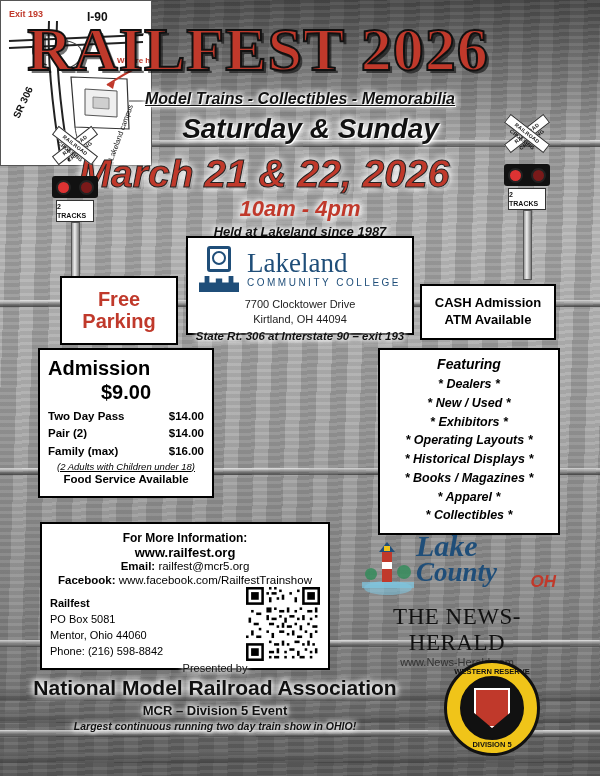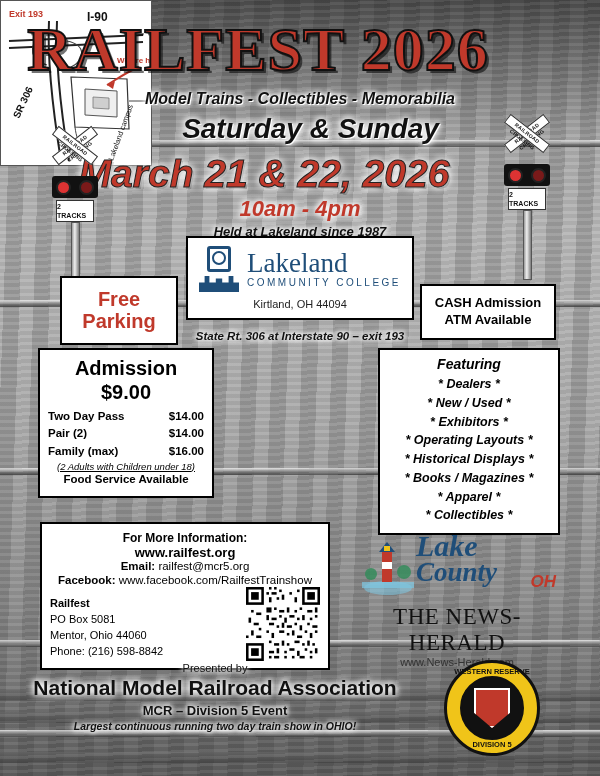--- a/index.html
+++ b/index.html
@@ -52,20 +52,21 @@
     letter-spacing:1px;
     color:#c0392b;
     -webkit-text-stroke:2px #111;
     text-shadow:3px 3px 0 rgba(0,0,0,.55);
     line-height:1;
   }
   #subtitle {
     position:absolute; top:90px; left:0; width:600px; text-align:center;
     font-size:16px; font-weight:bold; font-style:italic; color:#111;
     text-shadow:0 0 5px #fff, 0 0 5px #fff, 0 0 9px #fff, 1px 1px 0 #fff;
+    text-decoration:underline;
   }
   #weekend {
     position:absolute; top:113px; left:0; width:600px; text-align:center;
     font-size:28px; font-weight:bold; font-style:italic; color:#111;
     text-shadow:0 0 6px #fff,0 0 6px #fff,0 0 12px #fff,1px 1px 0 #fff;
     padding-left:21px;
   }
   #dates {
     position:absolute; top:152px; left:0; width:528px; text-align:center;
     font-size:39px; font-weight:bold; font-style:italic; color:#c0392b;
@@ -139,21 +140,21 @@
     text-shadow:0 0 5px #fff,0 0 5px #fff,0 0 8px #fff;
   }
   
   #parking { left:60px; top:276px; width:118px; padding:10px 4px; }
   #parking .t { color:#c0392b; font-size:20px; font-weight:bold; line-height:1.12; }
   
   #cash { left:420px; top:284px; width:136px; padding:9px 4px; }
   #cash .t { font-size:13px; font-weight:bold; line-height:1.3; }
   
   #admission { left:38px; top:348px; width:176px; padding:7px 8px 9px; text-align:left; }
-  #admission h2 { margin:0; text-align:center; font-size:20px; font-weight:bold; }
+  #admission h2 { margin:0; font-size:20px; font-weight:bold; }
   #admission .price { text-align:center; font-size:20px; font-weight:bold; margin:1px 0 4px; }
   .arow { display:flex; justify-content:space-between; font-size:11.5px; font-weight:bold; line-height:1.5; }
   .anote { font-size:9.5px; font-style:italic; text-align:center; margin-top:1px;text-decoration:underline; }
   .afood { text-align:center; font-size:11.5px; font-weight:bold; margin-top:0; line-height:1.35; }
   
   #map { left:220px; top:348px; width:152px; height:166px; background:#fff; border:1px solid #555; overflow:hidden; }
   #map svg { display:block; }
   
   #featuring { left:378px; top:348px; width:182px; padding:6px 4px 8px; }
   #featuring .h { font-size:14px; font-weight:bold; font-style:italic; }
@@ -265,20 +266,21 @@
         <div class="tower"></div>
           <div class="clock"></div>
           <div class="base"></div>
       </div>
       <div>
         <div class="ll-name">Lakeland</div>
         <div class="ll-sub">COMMUNITY COLLEGE</div>
       </div>
     </div>
     <div class="ll-addr">
+      <div>7700 Clocktower Drive</div>
       <div>Kirtland, OH 44094</div>
     </div>
   </div>
   <div id="rt306">State Rt. 306 at Interstate 90 – exit 193</div>
 
   <div class="panel" id="parking">
     <div class="t">Free</div>
     <div class="t">Parking</div>
   </div>
 

